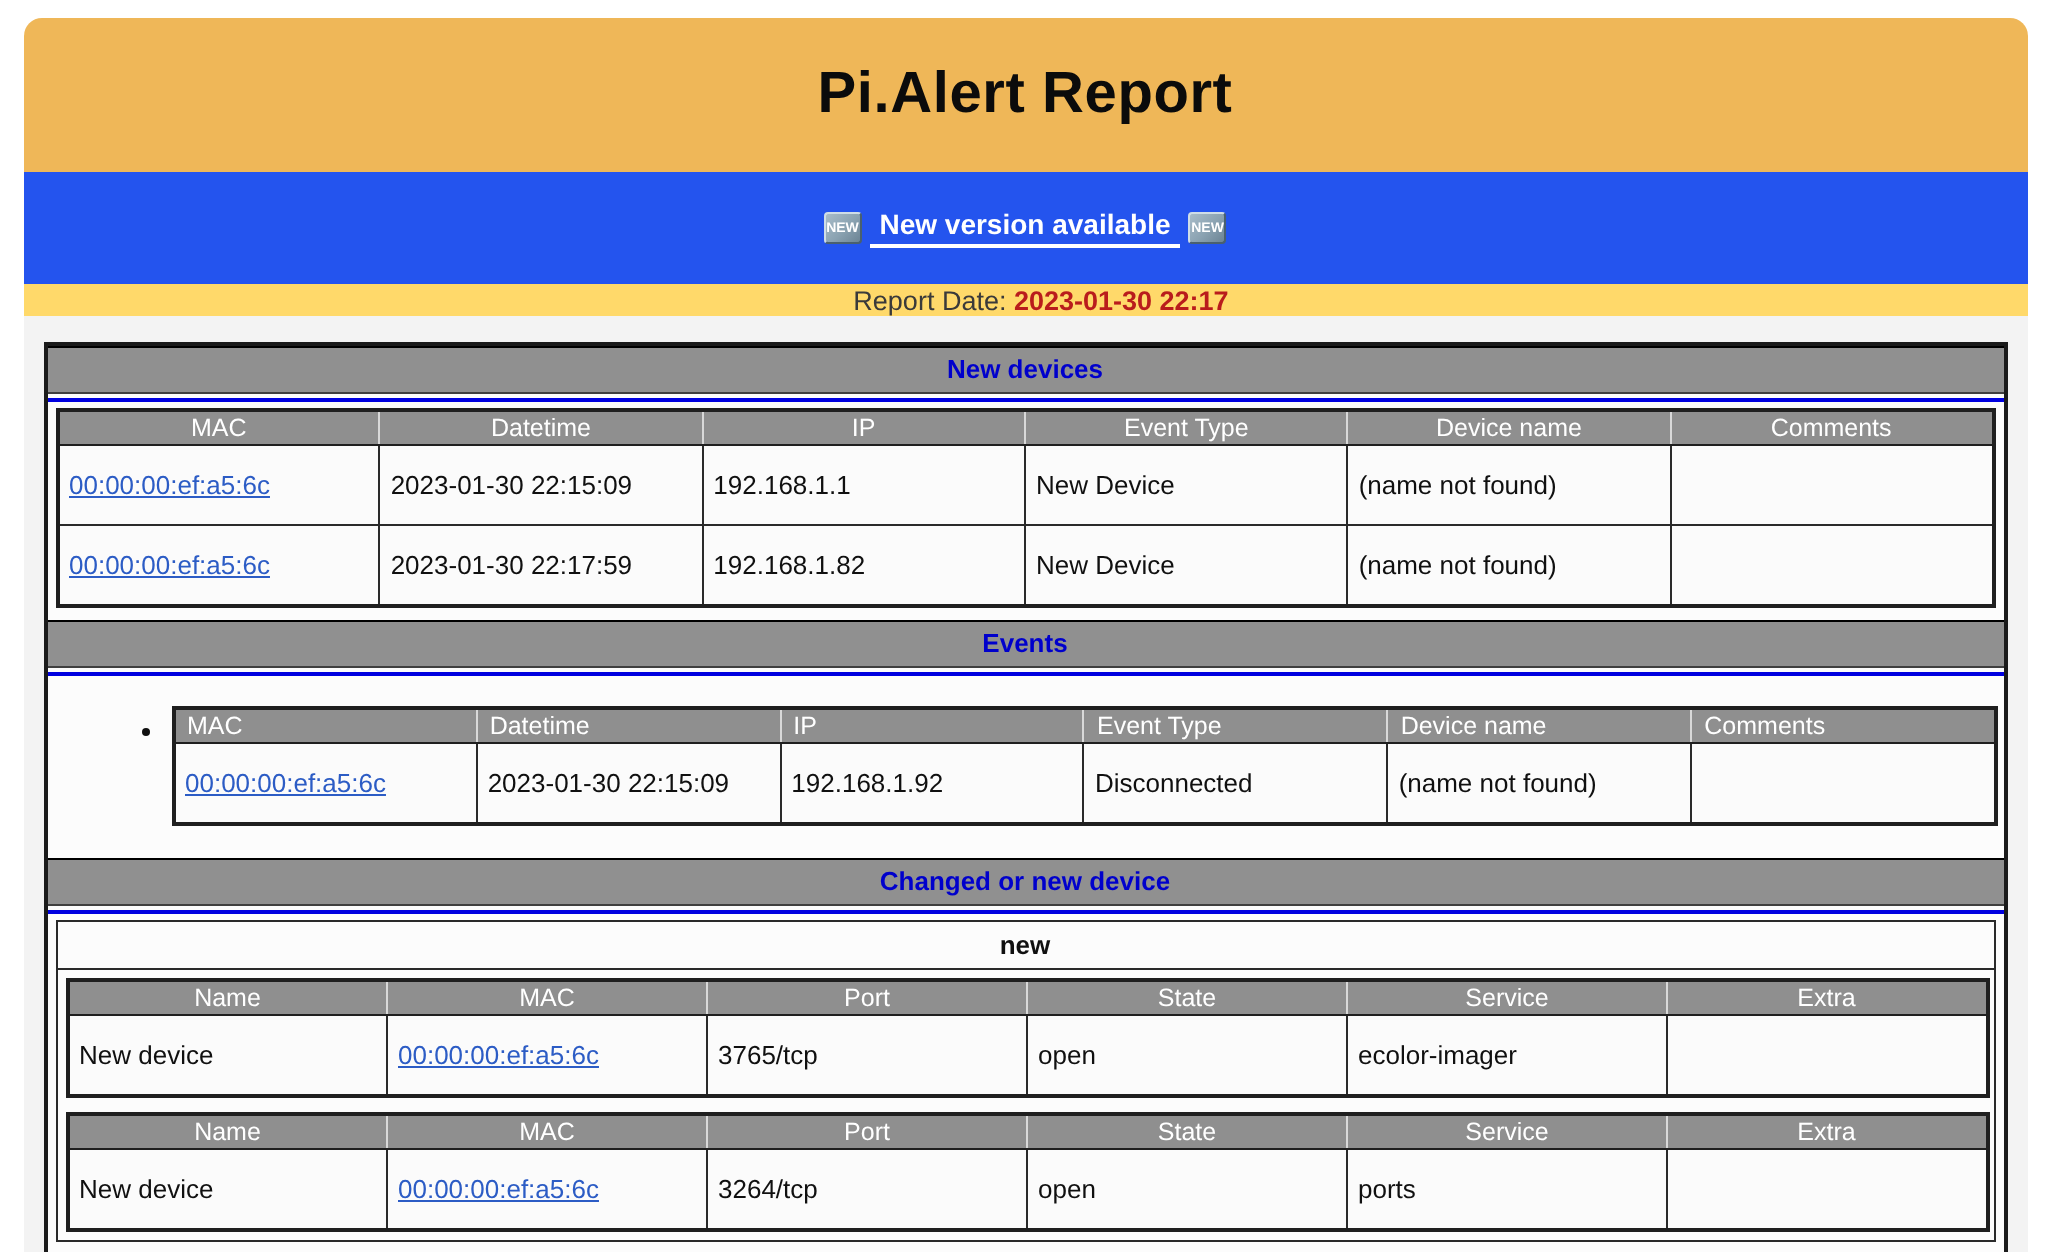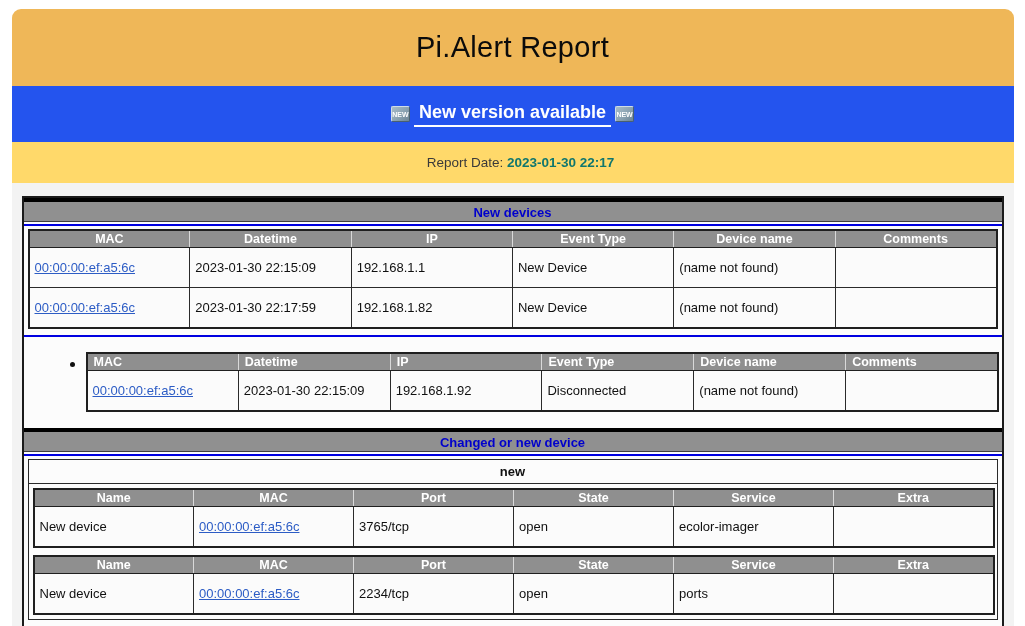--- a/index.html
+++ b/index.html
@@ -3,52 +3,52 @@
 <meta charset="utf-8">
 <style>
   * { box-sizing: border-box; }
   html, body { margin: 0; padding: 0; background: #ffffff; }
   body { font-family: "Liberation Sans", sans-serif; }
   .page { width: 1002px; margin: 9px auto 0; }
 
   
   .header { background: #EFB758; border-radius: 9px 9px 0 0; height: 77px;
             display: flex; align-items: center; justify-content: center; }
-  .header h1 { margin: 0; font-size: 29px; font-weight: normal; color: #0b0b0b; letter-spacing: .3px; }
+  .header h1 { margin: 0; font-size: 29px; font-weight: bold; color: #0b0b0b; letter-spacing: .3px; }
 
   
   .version-banner { background: #2454EE; height: 56px;
                     display: flex; align-items: center; justify-content: center; gap: 4px; }
   .new-badge { width: 19px; height: 16px; border-radius: 2px; flex: 0 0 auto;
                background: linear-gradient(135deg, #a8bcc9 0%, #8aa2b1 55%, #6c8494 100%);
                border: 1px solid; border-color: #cfdde6 #49606f #49606f #cfdde6;
                color: #ffffff; font-size: 7px; font-weight: bold;
                display: flex; align-items: center; justify-content: center; }
-  .version-link { color: #ffffff; font-weight: bold; font-size: 18px;
+  .version-link { color: #ffffff; font-weight: bold; font-size: 14px;
                   text-decoration: none; border-bottom: 2px solid #ffffff; padding: 0 5px 2px; }
 
   
-  .date-bar { background: #FFD96A; height: 41px; display: flex; align-items: center;
+  .date-bar { background: #FFD96A; height: 16px; display: flex; align-items: center;
               justify-content: center; font-size: 13.5px; color: #3a3a3a; padding-left: 16px; }
   .date-bar .sep { white-space: pre; }
-  .date-bar b { color: #0f766e; }
+  .date-bar b { color: #b91c1c; }
 
   
   .body-section { background: #F3F3F3; padding: 13px 10px 8px; }
   .content-box { border: 2px solid #1b1b1b; background: #fcfcfc; padding-bottom: 3px; }
 
   .section-bar { background: #909090; height: 24px; line-height: 22px; text-align: center;
                  color: #0000CC; font-weight: bold; font-size: 13px;
-                 border-top: 4px solid #000000; border-bottom: 1px solid #3f3f3f; }
+                 border-top: 1px solid #000000; border-bottom: 1px solid #3f3f3f; }
   .blue-hr { border: none; border-top: 2px solid #0000E0; margin: 2px 0 3px; }
 
   table.data-table { border-collapse: collapse; table-layout: fixed;
                      width: 970px; margin: 2px 4px 6px; font-size: 13px;
                      border: 2px solid #1f1f1f; background: #fbfbfb; }
-  .data-table th { background: #8F8F8F; color: #ffffff; font-weight: bold; height: 16px;
+  .data-table th { background: #8F8F8F; color: #ffffff; font-weight: normal; height: 16px;
                    font-size: 12.5px; border-left: 1px solid #d9d9d9;
                    border-bottom: 1px solid #1f1f1f; overflow: hidden; white-space: nowrap; }
   .data-table th:first-child { border-left: none; }
   .center-head th { text-align: center; }
   .left-head th { text-align: left; padding-left: 6px; }
   .data-table td { border: 1px solid #2a2a2a; height: 25px; padding: 12px 5px;
                    color: #101010; overflow: hidden; white-space: nowrap; }
   .data-table a { color: #2C5CC5; text-decoration: underline; }
 
   
@@ -117,20 +117,21 @@
             <td><a href="#">00:00:00:ef:a5:6c</a></td>
             <td>2023-01-30 22:17:59</td>
             <td>192.168.1.82</td>
             <td>New Device</td>
             <td>(name not found)</td>
             <td></td>
           </tr>
         </tbody>
       </table>
 
+      <div class="section-bar">Events</div>
       <hr class="blue-hr">
       <ul class="events-list">
         <li>
           <table class="data-table left-head">
             <thead>
               <tr>
                 <th>MAC</th>
                 <th>Datetime</th>
                 <th>IP</th>
                 <th>Event Type</th>
@@ -188,21 +189,21 @@
               <th>Port</th>
               <th>State</th>
               <th>Service</th>
               <th>Extra</th>
             </tr>
           </thead>
           <tbody>
             <tr>
               <td>New device</td>
               <td><a href="#">00:00:00:ef:a5:6c</a></td>
-              <td>2234/tcp</td>
+              <td>3264/tcp</td>
               <td>open</td>
               <td>ports</td>
               <td></td>
             </tr>
           </tbody>
         </table>
       </div>
 
     </div>
   </div>

